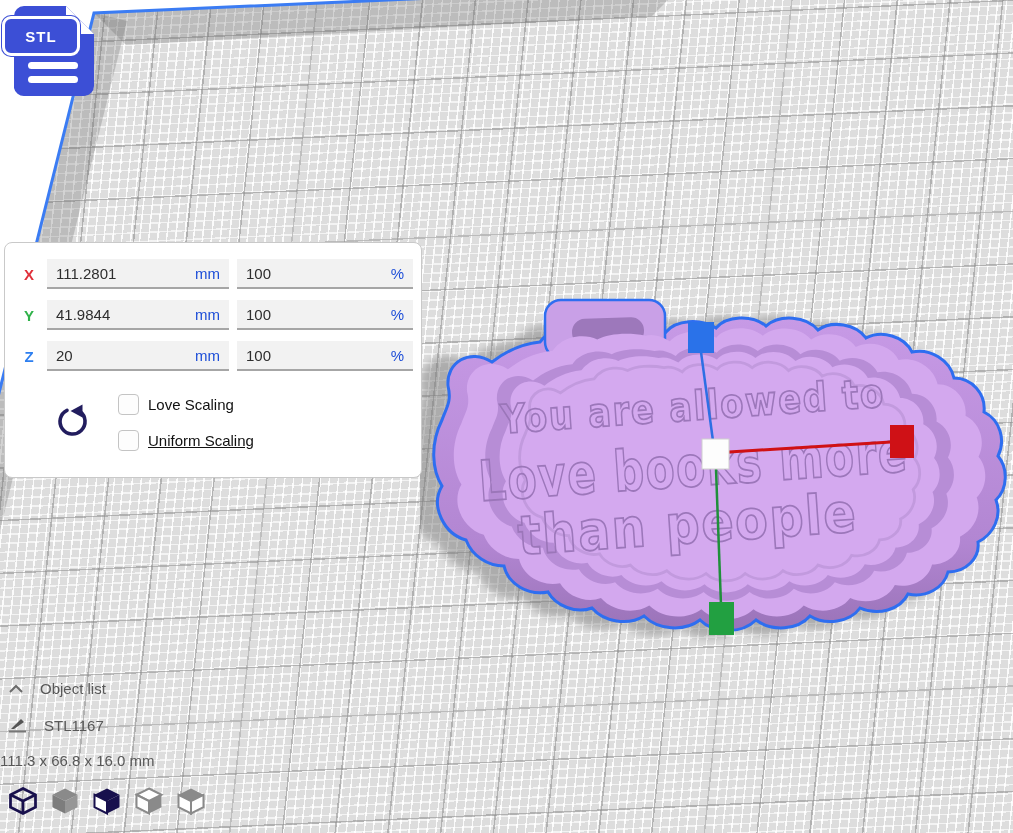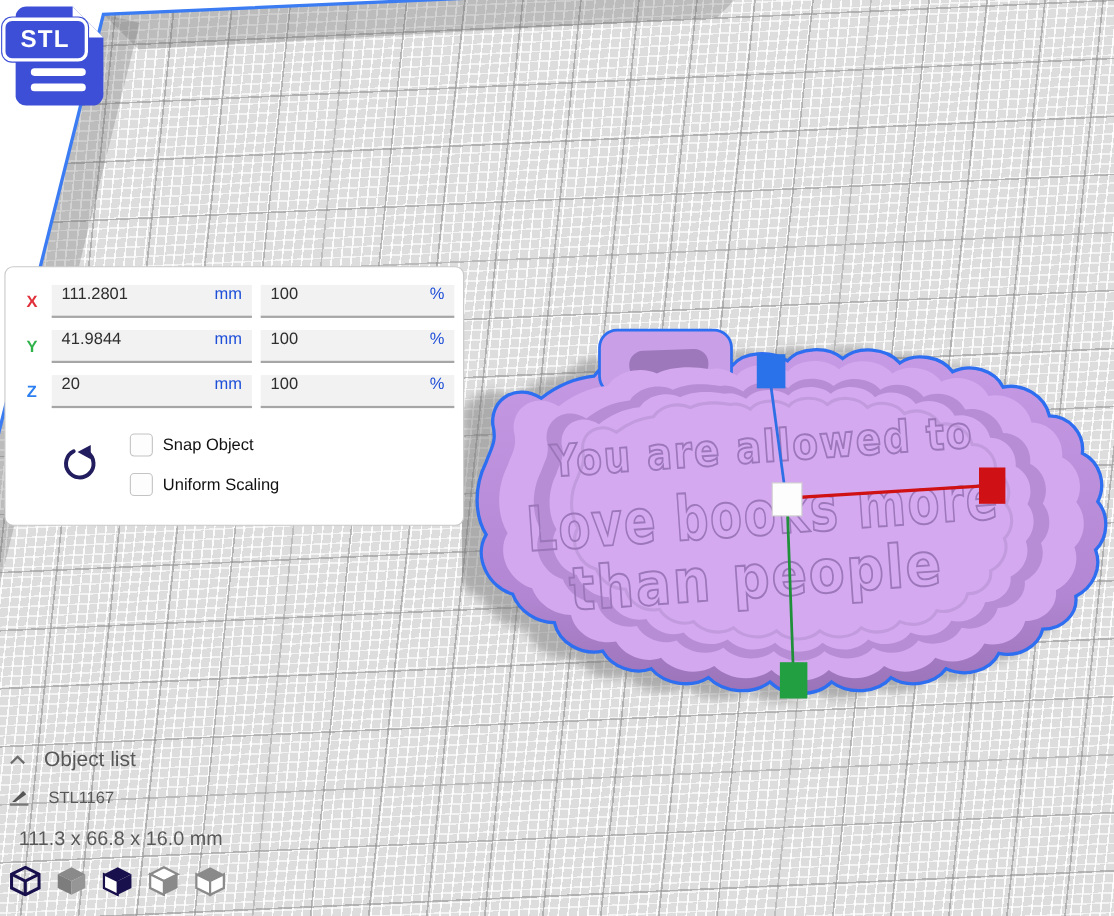--- a/index.html
+++ b/index.html
@@ -29,44 +29,44 @@
   
   .scale-panel{position:absolute;left:4px;top:242px;width:416px;height:234px;
     background:#ffffff;border:1px solid #c9c9c9;border-radius:8px;z-index:10;
     font-size:15px;color:#2e2e2e;}
   .rows{position:absolute;left:14px;top:16px;right:8px;}
   .srow{display:grid;grid-template-columns:20px 188px 182px;column-gap:2px;
         align-items:center;margin-bottom:11px;}
   .axis{font-weight:bold;text-align:center;}
   .ax-x{color:#e0303a;} .ax-y{color:#30b24a;} .ax-z{color:#2d7ff0;}
   .field{background:#f2f2f2;border-bottom:2px solid #a6a6a6;height:28px;
-         display:flex;padding:0 9px;margin-left:6px;}
+         display:flex;align-items:center;padding:0 9px;margin-left:6px;}
   .field .val{flex:1;color:#2e2e2e;}
   .field .unit{color:#1d4ed8;}
   .reset-btn{position:absolute;left:46px;top:158px;width:44px;height:44px;
     background:transparent;border:none;cursor:pointer;padding:0;}
   .checkrow{position:absolute;left:113px;display:flex;align-items:center;gap:9px;color:#111;}
-  .checkrow.c1{top:151px;} .checkrow.c2{top:187px;}
+  .checkrow.c1{top:151px;} .checkrow.c2{top:187px;text-decoration:underline;}
   .cb{width:19px;height:19px;border:1px solid #c4c4c4;border-radius:4px;background:#fdfdfd;}
 
   
   .stl-mark{position:absolute;left:2px;top:2px;width:100px;height:96px;z-index:20;}
   .stl-doc{position:absolute;left:12px;top:2px;}
   .stl-badge{position:absolute;left:0px;top:14px;width:72px;height:34px;
     background:#3c4fd6;border:3px solid #ffffff;border-radius:9px;
     display:flex;align-items:center;justify-content:center;
-    color:#ffffff;font-weight:bold;font-size:22px;letter-spacing:1px;
+    color:#ffffff;font-weight:bold;font-size:15px;letter-spacing:1px;
     box-shadow:0 0 0 1px #3c4fd6;}
 
   
   .objheader{position:absolute;left:8px;top:680px;display:flex;align-items:center;gap:16px;
-             color:#585858;font-size:19px;z-index:5;}
+             color:#585858;font-size:15px;z-index:5;}
   .objitem{position:absolute;left:8px;top:716px;display:flex;align-items:center;gap:16px;
            color:#585858;font-size:15px;z-index:5;}
-  .dims{position:absolute;left:17px;top:752px;color:#585858;font-size:18px;z-index:5;}
+  .dims{position:absolute;left:0;top:752px;color:#585858;font-size:15px;z-index:5;}
   .viewbar{position:absolute;left:6px;top:786px;display:flex;gap:9px;z-index:5;}
   .viewbtn{width:33px;height:32px;background:transparent;border:none;padding:0;cursor:pointer;}
 </style>
 </head>
 <body>
 
 <div class="viewport">
 
   <div class="grid-plane"></div>
 
@@ -174,21 +174,21 @@
 
     <button class="reset-btn">
       <svg width="40" height="40" viewBox="0 0 40 40">
         <path d="M27 9.5 A 12.5 12.5 0 1 1 14 8.3" fill="none" stroke="#221d5e" stroke-width="3.6" stroke-linecap="round"></path>
         <polygon points="29.5,2.5 29.5,15.5 17.5,9" fill="#221d5e"></polygon>
       </svg>
     </button>
 
     <div class="checkrow c1">
       <span class="cb"></span>
-      <span>Snap Object</span>
+      <span>Love Scaling</span>
     </div>
     <div class="checkrow c2">
       <span class="cb"></span>
       <span>Uniform Scaling</span>
     </div>
   </div>
 
   <div class="stl-mark">
     <svg class="stl-doc" width="86" height="94" viewBox="0 0 86 94">
       <path d="M10 2 h42 l28 28 v52 a10 10 0 0 1 -10 10 H10 A10 10 0 0 1 0 84 V12 A10 10 0 0 1 10 2 Z" fill="#3c4fd6"></path>

